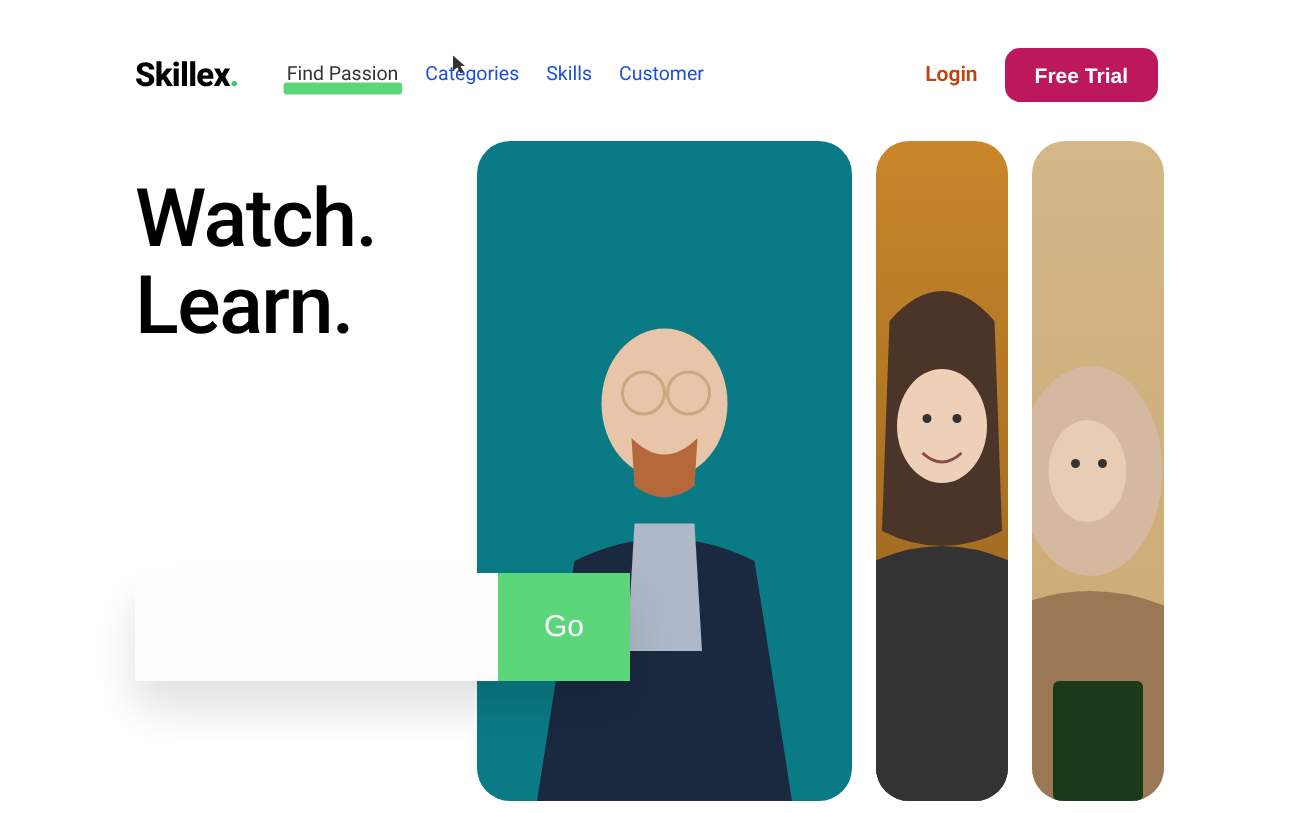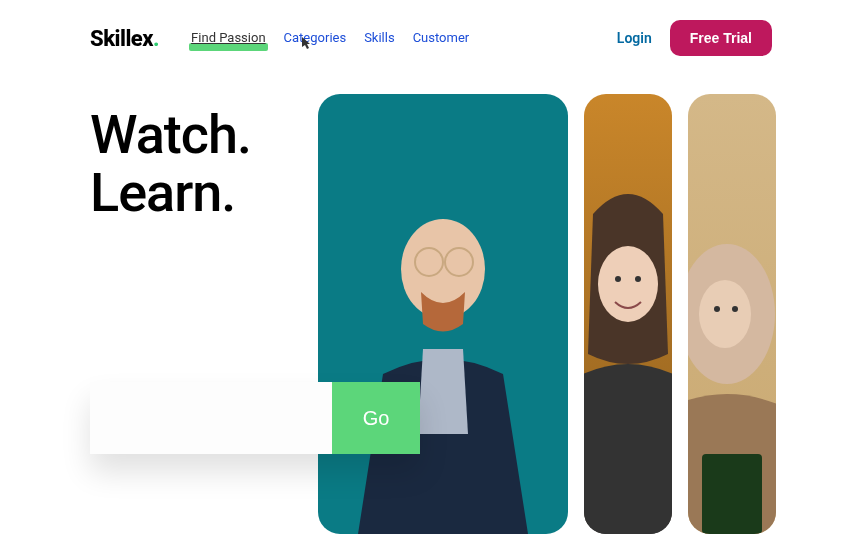--- a/index.html
+++ b/index.html
@@ -11,21 +11,21 @@
       font-family: -apple-system, BlinkMacSystemFont, "Segoe UI", Roboto, sans-serif;
       background: #fff;
       width: 862px;
       height: 542px;
       overflow: hidden;
       position: relative;
     }
     .header {
       display: flex;
       align-items: center;
-      padding: 20px 90px 0 90px;
+      padding: 32px 90px 0 90px;
       gap: 24px;
     }
     .logo {
       font-weight: 800;
       font-size: 22px;
       letter-spacing: -0.5px;
       color: #000;
     }
     .logo-dot {
       color: #2ecc71;
@@ -38,21 +38,20 @@
     }
     .nav-item {
       font-size: 13px;
       color: #1d4ed8;
       cursor: pointer;
       position: relative;
       padding-bottom: 2px;
     }
     .nav-item.active {
       color: #333;
-      text-decoration: underline;
     }
     .nav-item.active::after {
       content: '';
       position: absolute;
       left: -2px;
       bottom: -4px;
       height: 8px;
       width: calc(100% + 4px);
       background: #5cd67a;
       z-index: -1;
@@ -60,21 +59,21 @@
     }
     .header-right {
       margin-left: auto;
       display: flex;
       align-items: center;
       gap: 18px;
     }
     .login {
       font-size: 14px;
       font-weight: 600;
-      color: #0369a1;
+      color: #c2410c;
       cursor: pointer;
     }
     .free-trial {
       background: #be185d;
       color: #fff;
       border: none;
       padding: 10px 20px;
       border-radius: 10px;
       font-size: 14px;
       font-weight: 600;

